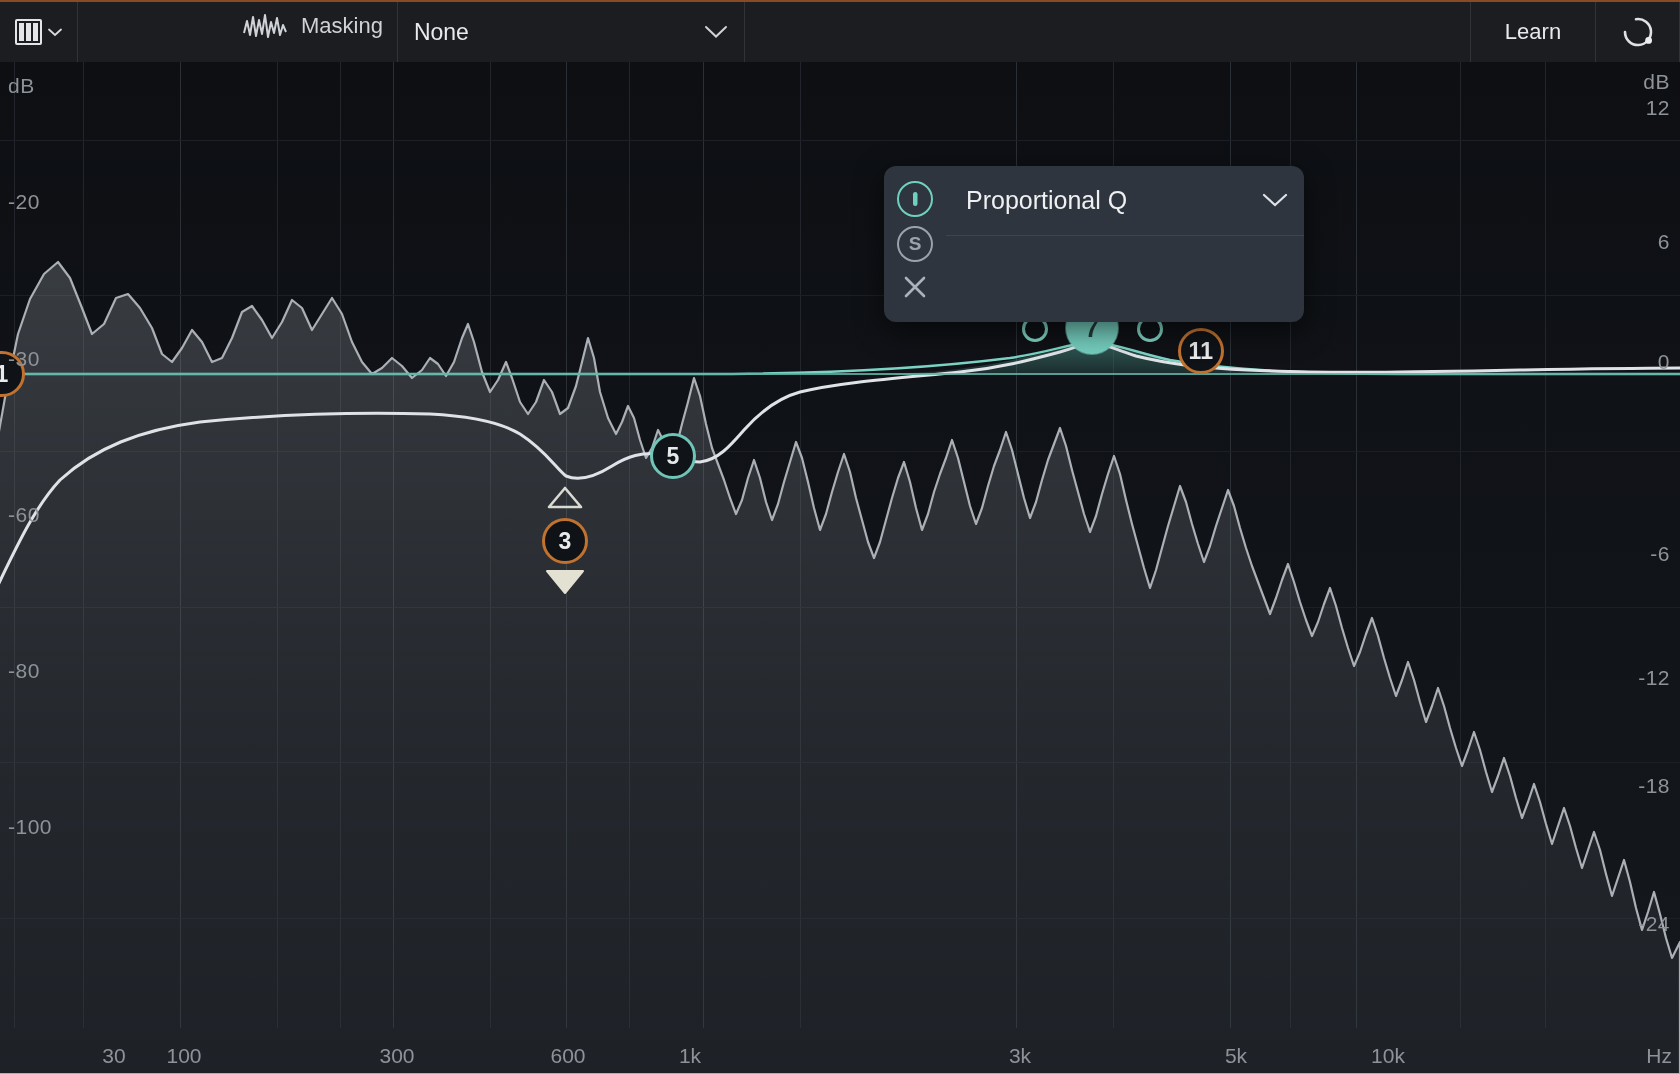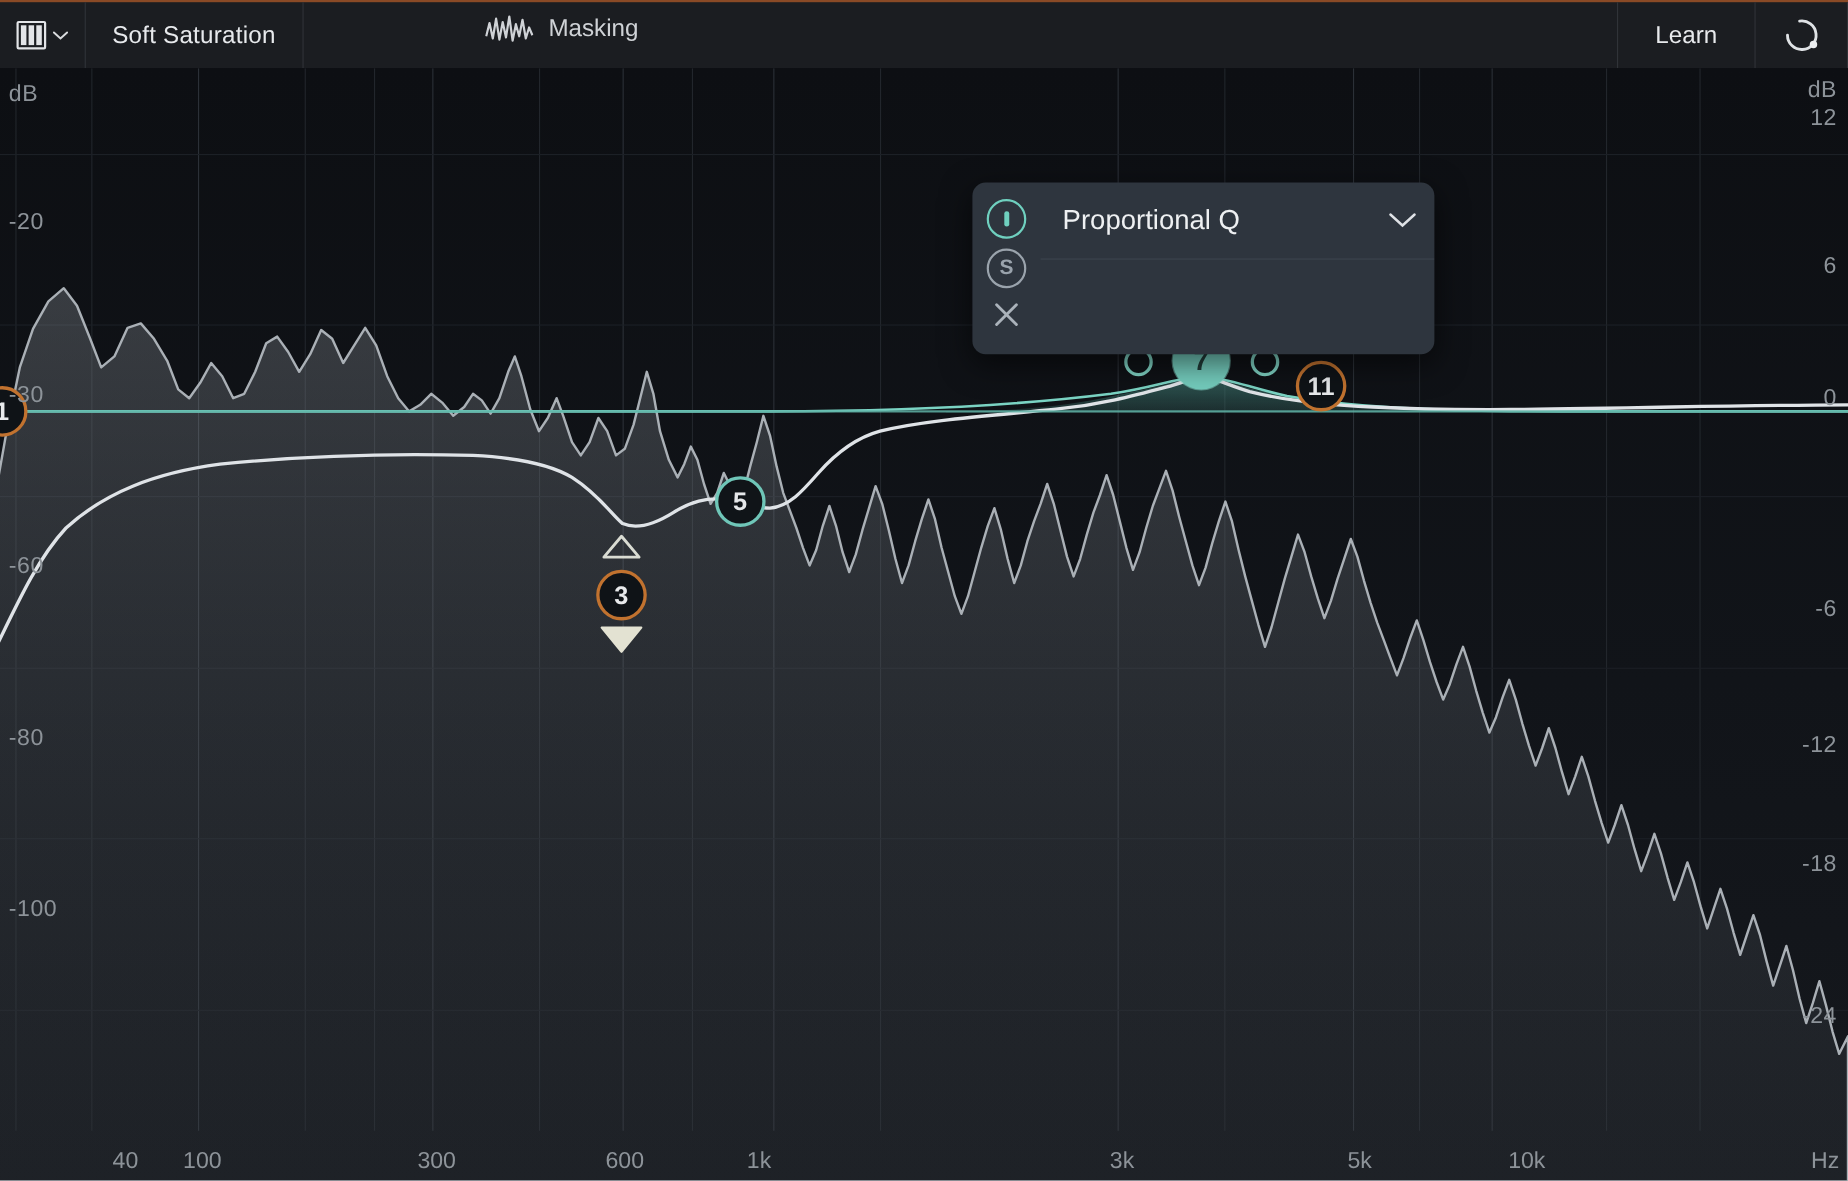--- a/index.html
+++ b/index.html
@@ -119,33 +119,36 @@
             <i></i>
             <i></i>
             <i></i>
           </span>
         <svg width="14" height="9" viewBox="0 0 14 9">
           <path d="M1 1.5 L7 7 L13 1.5" stroke="#d8dadd" stroke-width="1.8" fill="none" stroke-linecap="round"></path>
         </svg>
       </span>
     </div>
 
-    <div class="tb-cell" id="tb-preset">
-      <span>Soft Saturation</span>
-    </div>
 
     <div class="tb-cell" id="tb-spacer"></div>
 
     <div class="tb-cell" id="tb-masking">
       <svg width="44" height="30" viewBox="0 0 44 30">
         <path d="M1 22 L4 10 L7 24 L10 6 L13 25 L16 9 L19 23 L22 4 L25 26 L28 11 L31 22 L34 7 L37 24 L40 14 L43 21" stroke="#cfd2d6" stroke-width="2" fill="none" stroke-linejoin="round"></path>
       </svg>
       <span class="lbl">Masking</span>
     </div>
 
+    <div class="tb-cell" id="tb-maskval">
+      <span>None</span>
+      <svg width="24" height="14" viewBox="0 0 24 14">
+        <path d="M2 2 L12 11.5 L22 2" stroke="#cfd2d6" stroke-width="2" fill="none" stroke-linecap="round"></path>
+      </svg>
+    </div>
 
     <div class="tb-cell" id="tb-gap"></div>
 
     <div class="tb-cell" id="tb-learn">
       <span>Learn</span>
     </div>
 
     <div class="tb-cell" id="tb-power">
       <svg width="38" height="38" viewBox="0 0 38 38">
         <path d="M19 19 m -13 0 a 13 13 0 1 0 11 -12.8" stroke="#dfe2e5" stroke-width="2.6" fill="none" stroke-linecap="round"></path>
@@ -297,21 +300,21 @@
 
     <div class="yl ylR" style="top:8px">dB</div>
     <div class="yl ylR" style="top:34px">12</div>
     <div class="yl ylR" style="top:168px">6</div>
     <div class="yl ylR" style="top:288px">0</div>
     <div class="yl ylR" style="top:480px">-6</div>
     <div class="yl ylR" style="top:604px">-12</div>
     <div class="yl ylR" style="top:712px">-18</div>
     <div class="yl ylR" style="top:850px">-24</div>
 
-    <div class="xl" style="left:114px">40</div>
+    <div class="xl" style="left:114px">30</div>
     <div class="xl" style="left:184px">100</div>
     <div class="xl" style="left:397px">300</div>
     <div class="xl" style="left:568px">600</div>
     <div class="xl" style="left:690px">1k</div>
     <div class="xl" style="left:1020px">3k</div>
     <div class="xl" style="left:1236px">5k</div>
     <div class="xl" style="left:1388px">10k</div>
     <div class="xl hz">Hz</div>
 
     <div id="param-panel">

